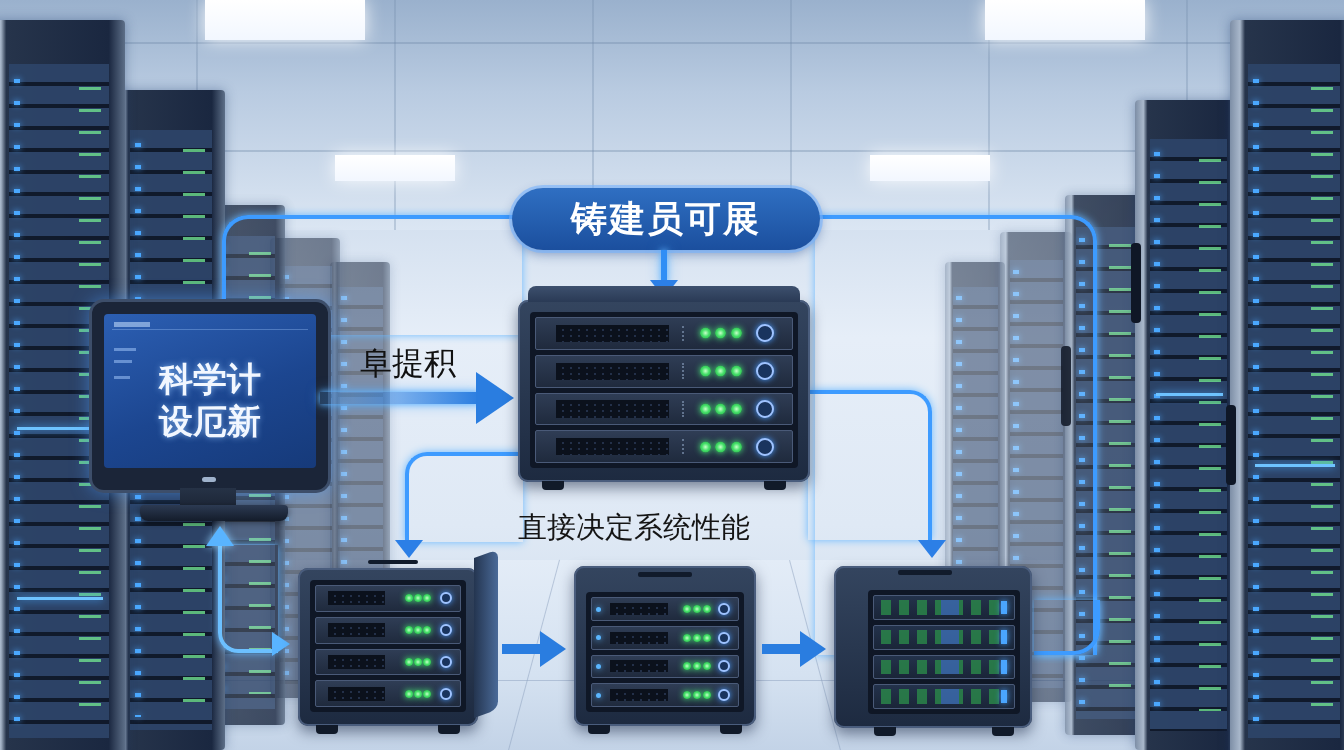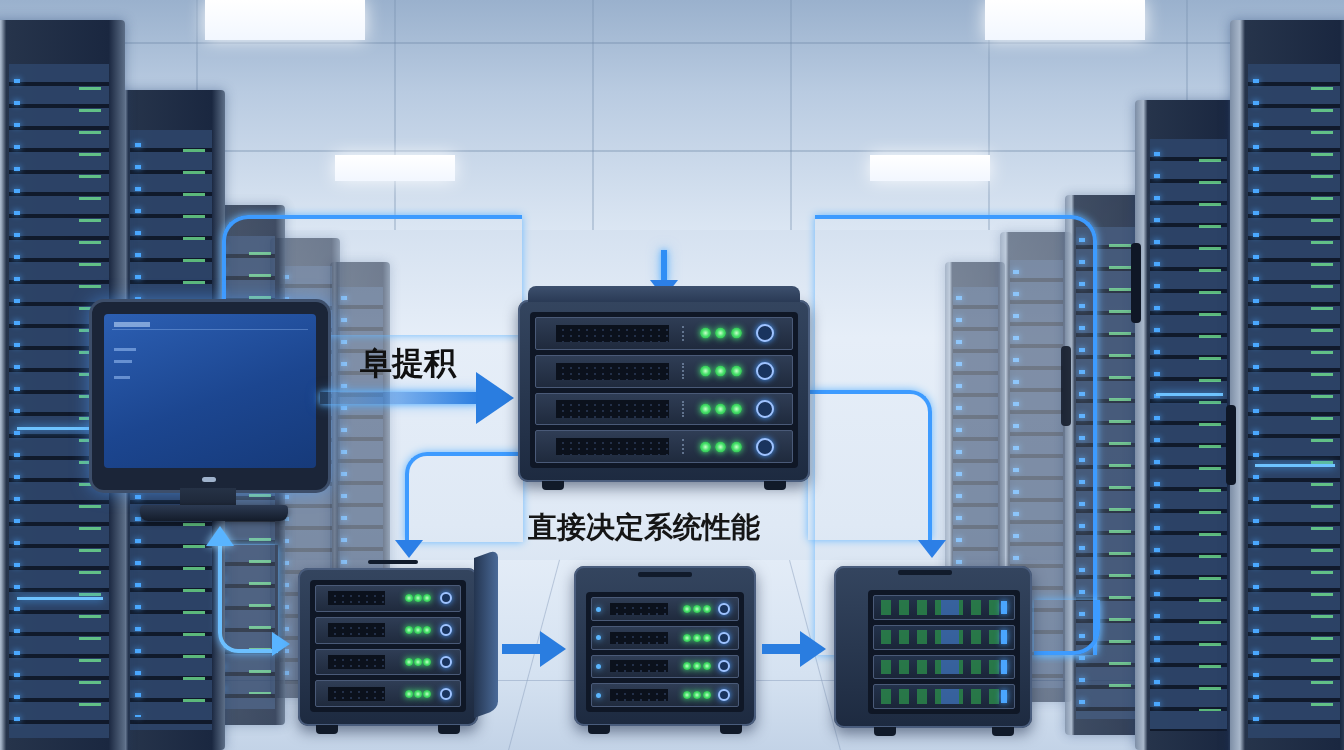--- a/index.html
+++ b/index.html
@@ -118,21 +118,21 @@
   .screen-text {
     position: absolute; left: 0; right: 0; top: 44px; text-align: center;
     color: #f2f7ff; font-size: 34px; font-weight: bold; line-height: 42px;
     text-shadow: 0 0 6px rgba(150,200,255,0.8);
   }
   .screen-text span { display: block; }
   .monitor .logo { position:absolute; left:110px; bottom:8px; width:14px; height:5px; border-radius:3px; background:#9fb2cc; }
   .stand-neck { position:absolute; left:180px; top:488px; width:56px; height:22px; background: linear-gradient(180deg,#263246,#1a2434); }
   .stand-base { position:absolute; left:140px; top:505px; width:148px; height:16px; background: linear-gradient(180deg,#2c3a52,#141c2a); border-radius: 4px 4px 8px 8px; box-shadow: 0 2px 6px rgba(0,0,0,0.4); }
 
-  .label-dark { position: absolute; color: #111; font-weight: bold; }
+  .label-dark { position: absolute; color: #111; font-weight: normal; }
 
   
   .server {
     position: absolute;
     background: linear-gradient(180deg, #34455f 0%, #1d2a40 100%);
     border-radius: 10px;
     box-shadow: 0 6px 14px rgba(15,30,60,0.5), inset 0 0 0 2px #4a5d7d;
   }
   .server .top {
     position: absolute; left: 10px; right: 10px; top: -14px; height: 16px;
@@ -264,34 +264,39 @@
       <div class="leds2"></div>
       <div class="handle" style="left:-4px; top:52%;"></div>
       <div class="glowbar" style="top:60%"></div>
     </div>
 
 
   <div class="corner" style="left:222px; top:215px; width:300px; height:120px; border-right:none; border-bottom:none; border-radius:26px 0 0 0;"></div>
   <div class="corner" style="left:815px; top:215px; width:282px; height:440px; border-left:none; border-bottom:none; border-radius:0 26px 0 0;"></div>
   <div class="corner" style="left:1034px; top:600px; width:66px; height:55px; border-left:none; border-top:none; border-radius:0 0 26px 0;"></div>
 
+  <div class="pill">铸建员可展</div>
 
   <div class="line" style="left:661px; top:250px; width:6px; height:34px;"></div>
   <div class="arrow-down" style="left:650px; top:280px;"></div>
 
   <div class="monitor">
     <div class="screen">
       <div class="topbar">
           <i></i>
         </div>
       <div class="side">
           <i style="top:34px; width:22px;"></i>
           <i style="top:46px; width:18px;"></i>
           <i style="top:62px; width:16px;"></i>
         </div>
+      <div class="screen-text">
+        <span>科学计</span>
+        <span>设厄新</span>
+      </div>
     </div>
     <div class="logo"></div>
   </div>
   <div class="stand-neck"></div>
   <div class="stand-base"></div>
 
   <div class="label-dark" style="left:360px; top:342px; font-size:32px;">阜提积</div>
   <div class="line" style="left:320px; top:392px; width:160px; height:12px; background: linear-gradient(90deg, rgba(80,170,255,0.2), #2a7de0);"></div>
   <div class="arrow-right-big" style="left:476px; top:372px;"></div>
 
@@ -338,21 +343,21 @@
           <div class="led" style="left:64%; width:11px; height:11px;"></div>
           <div class="led" style="left:70%; width:11px; height:11px;"></div>
           <div class="led" style="left:76%; width:11px; height:11px;"></div>
           <div class="power" style="left:86%; width:18px; height:18px;"></div>
         </div>
     </div>
     <div class="foot" style="left:24px;"></div>
     <div class="foot" style="right:24px;"></div>
   </div>
 
-  <div class="label-dark" style="left:518px; top:508px; font-size:29px; color:#151515;margin-left:10px;">直接决定系统性能</div>
+  <div class="label-dark" style="left:518px; top:508px; font-size:29px; color:#151515;">直接决定系统性能</div>
 
   <div class="server" style="left:298px; top:568px; width:180px; height:158px;">
     <div class="side"></div>
     <div class="slit" style="left:70px; width:50px;"></div>
     <div class="bay-wrap">
       <div class="bay">
           <div class="grille" style="width:40%"></div>
           <div class="led" style="left:62%; width:8px; height:8px;"></div>
           <div class="led" style="left:68%; width:8px; height:8px;"></div>
           <div class="led" style="left:74%; width:8px; height:8px;"></div>

